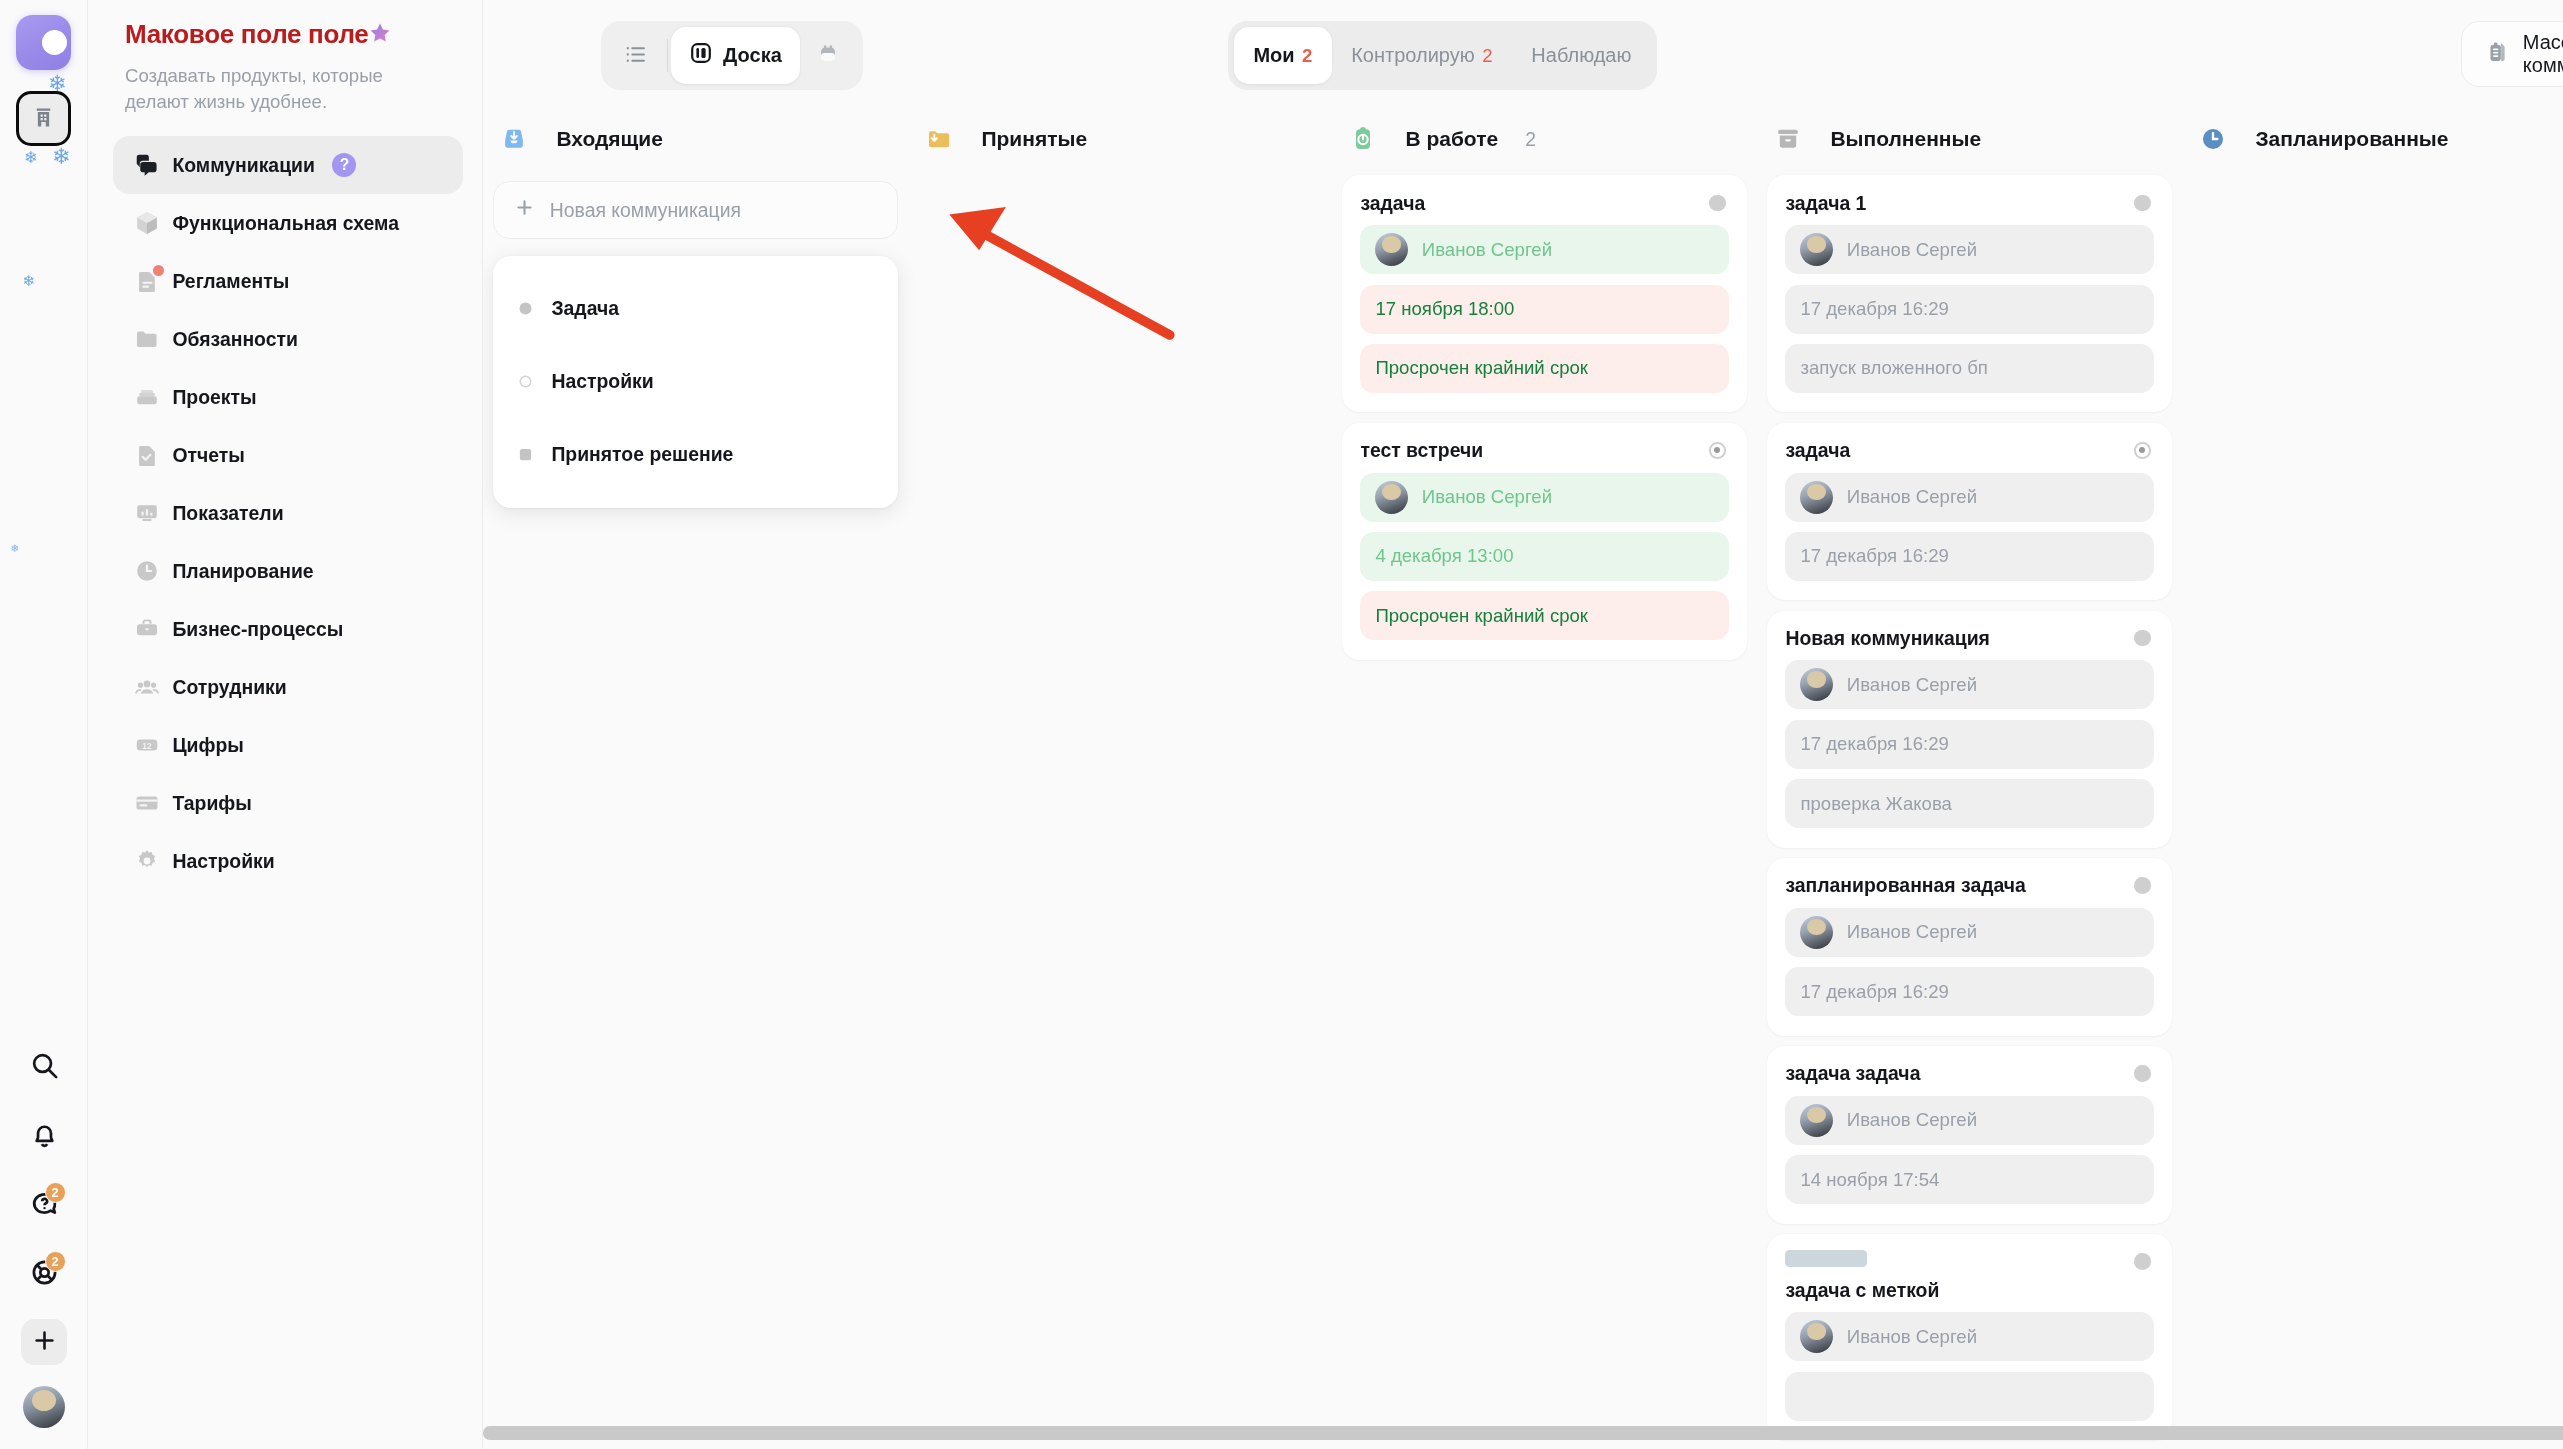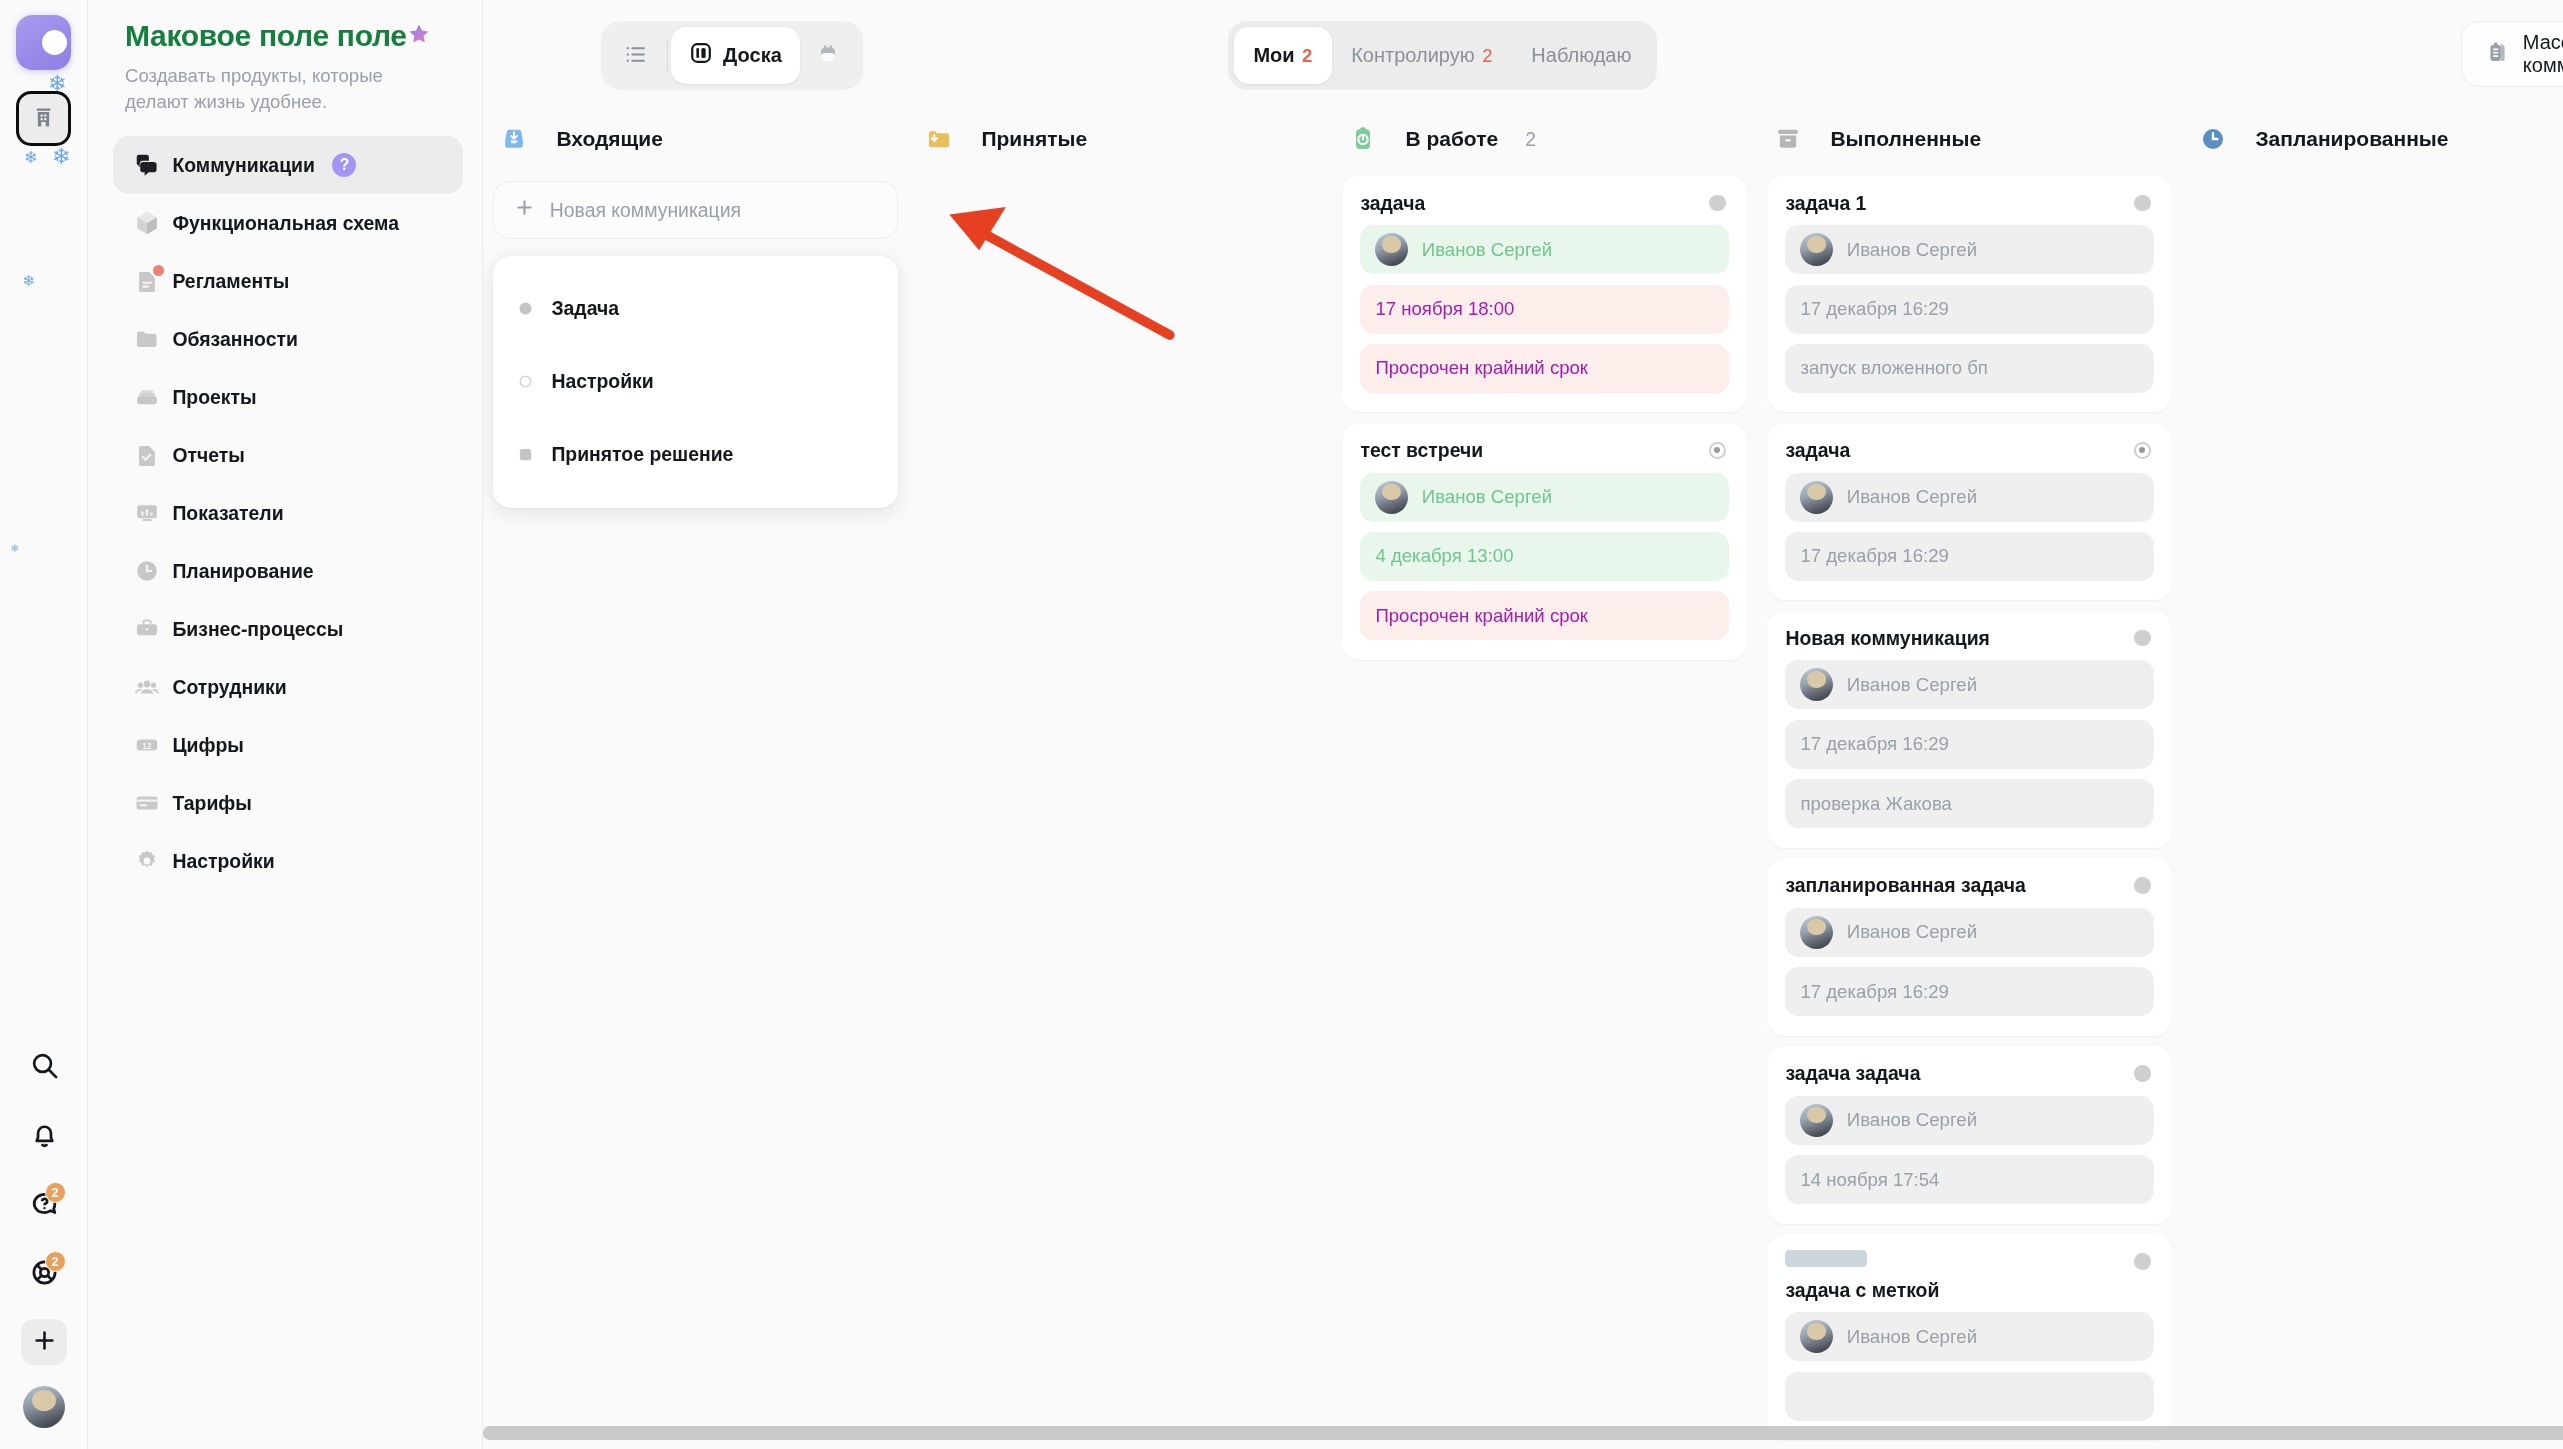--- a/index.html
+++ b/index.html
@@ -66,21 +66,21 @@
     border-radius:50%; background:#d9c9a6;
   }
 
   
   .sidebar {
     position:absolute; left:88px; top:0; width:395px; height:1450px;
     background:#fafafa; border-right:0.7px solid #ececec;
   }
   .org-title {
     position:absolute; left:37px; top:19.4px;
-    font-size:30px; font-weight:700; color:#15803d; letter-spacing:-0.3px;
+    font-size:26px; font-weight:700; color:#b91c1c; letter-spacing:-0.3px;
     display:flex; align-items:center; white-space:nowrap;
   }
   .star { font-size:24px; line-height:1; }
   .org-sub {
     position:absolute; left:37px; top:63px; width:320px;
     font-size:18.6px; line-height:1.42; color:#9aa0a9;
   }
   .nav { position:absolute; left:25px; top:136px; width:350px; }
   .nav-item {
     display:flex; align-items:center; gap:10px;
@@ -183,21 +183,21 @@
     content:""; position:absolute; left:3px; top:3px; width:6px; height:6px;
     border-radius:50%; background:#9a9a9a;
   }
   .chip {
     margin-top:10.4px; height:49px; border-radius:13.4px;
     display:flex; align-items:center; gap:13.4px; padding:16px 15px;
     font-size:18.6px;
   }
   .chip.neutral { background:#efefef; color:#9aa0a9; }
   .chip.green   { background:#e8f6ec; color:#6fc58d; }
-  .chip.red     { background:#fdeeec; color:#a21caf; }
+  .chip.red     { background:#fdeeec; color:#15803d; }
   .chip .av {
     width:33px; height:33px; border-radius:50%; flex:0 0 33px;
     background:linear-gradient(160deg,#c6cfda 0%,#95a0ae 40%,#2d2f34 100%);
     position:relative; overflow:hidden;
   }
   .chip .av::after{
     content:""; position:absolute; left:6.7px; top:3px; width:19.4px; height:16.4px;
     border-radius:50%; background:#d9c9a6;
   }
   .label-stub {

